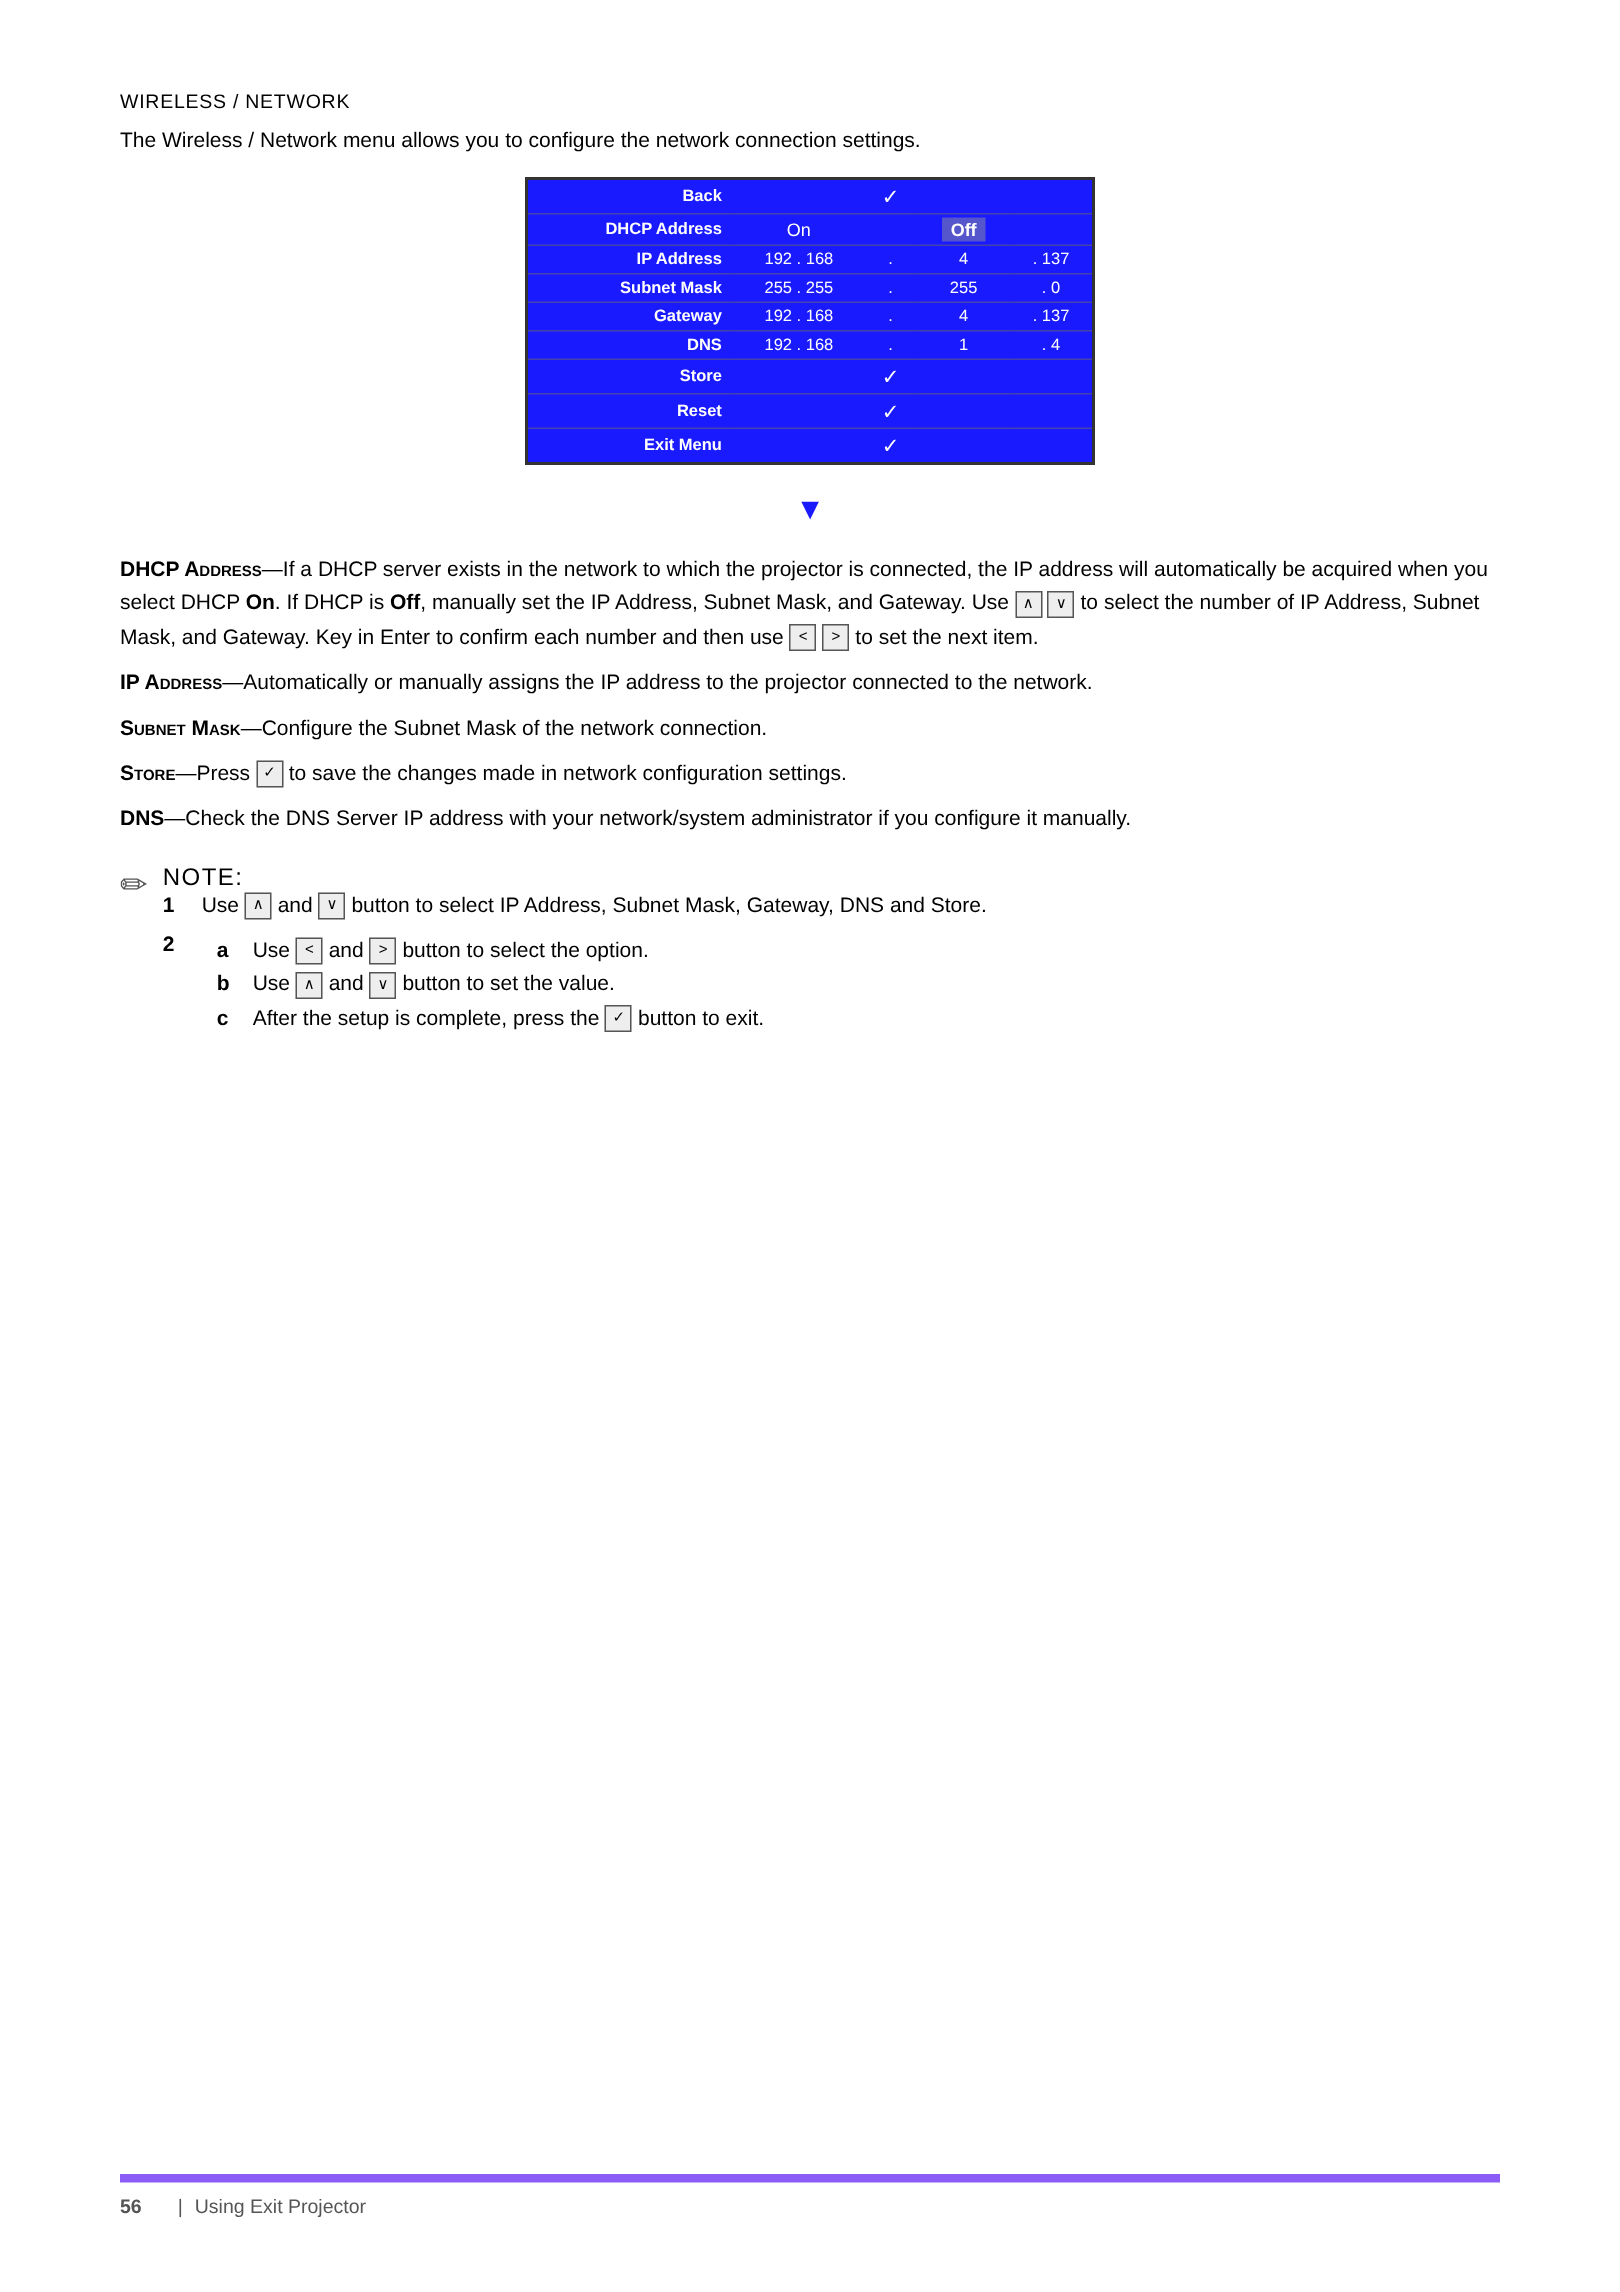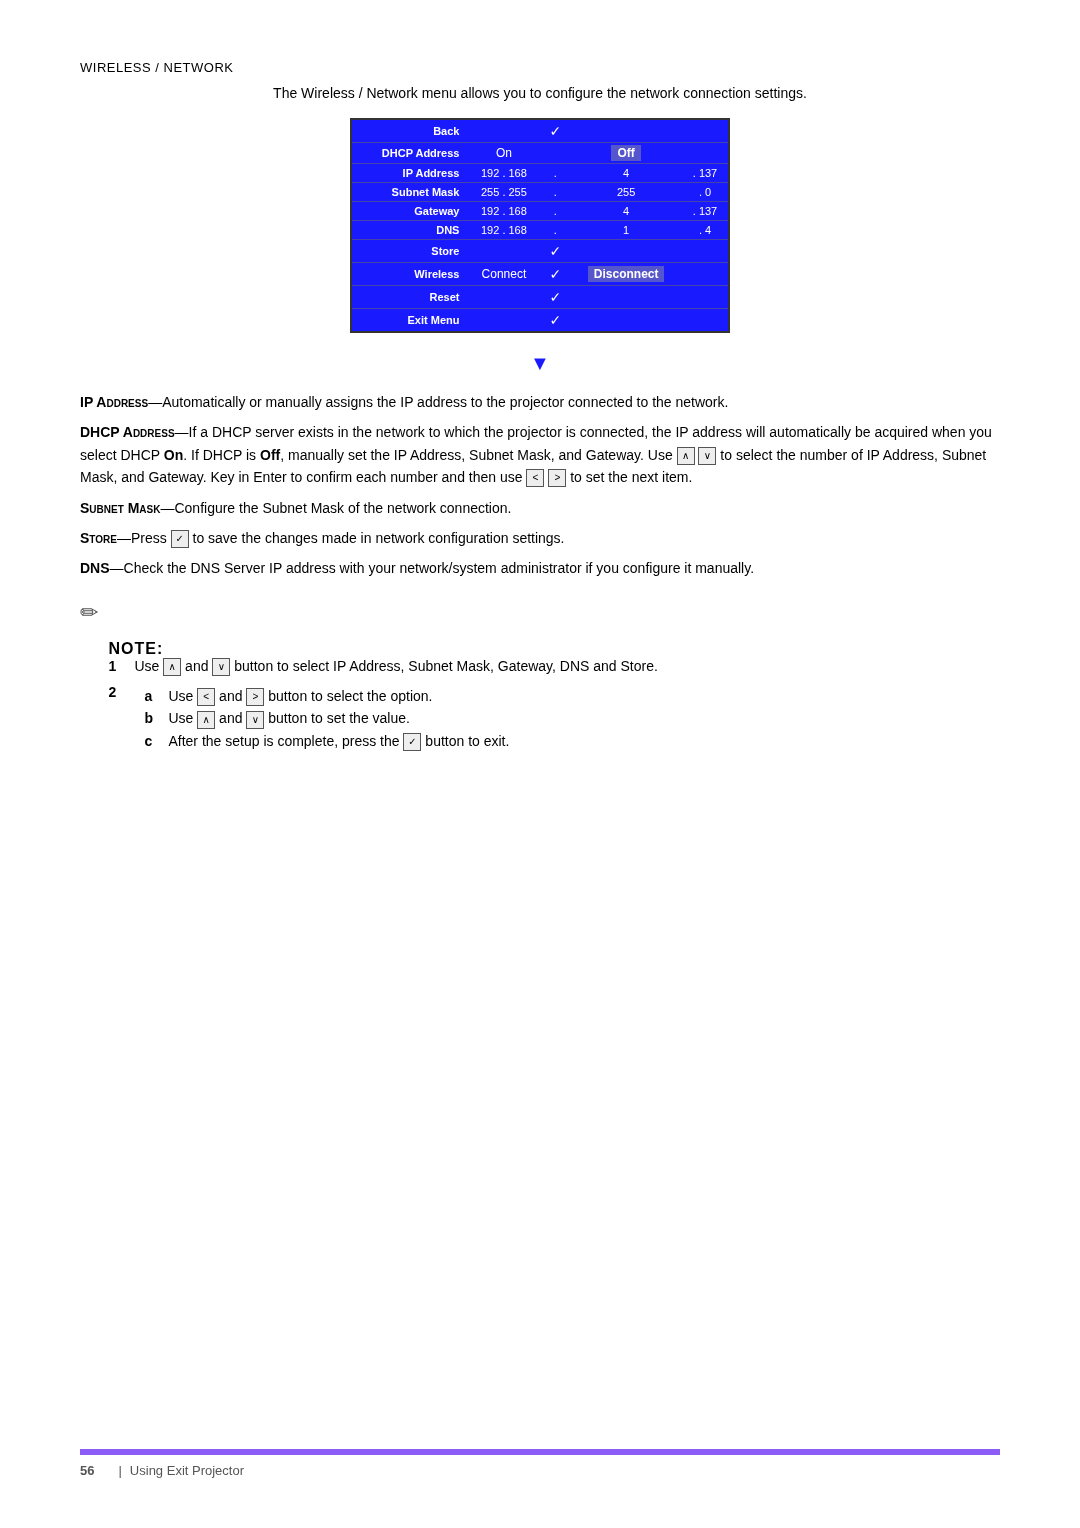--- a/index.html
+++ b/index.html
@@ -18,21 +18,20 @@
       font-size: 13px;
       letter-spacing: 0.5px;
       margin-bottom: 8px;
       text-transform: uppercase;
     }
 
     .intro-text {
       font-size: 14px;
       margin-bottom: 14px;
       line-height: 1.5;
-      text-align: center;
     }
 
     
     .menu-container {
       border: 2px solid #333;
       background: #1a1aff;
       width: 380px;
       margin: 0 auto 20px auto;
       padding: 0;
     }
@@ -122,24 +121,23 @@
     }
 
     .note-icon {
       font-size: 22px;
       color: #555;
       line-height: 1;
       margin-top: 2px;
     }
 
     .note-label {
-      font-weight: bold;
+      font-weight: normal;
       font-size: 16px;
       letter-spacing: 1px;
-      margin-top: 40px;
     }
 
     .note-body {
       font-size: 14px;
     }
 
     .note-list {
       list-style: none;
       padding: 0;
       margin: 0;
@@ -265,27 +263,20 @@
       </tr>
 
       <tr class="menu-divider">
         <td class="row-label">Store</td>
         <td></td>
         <td class="check-mark">✓</td>
         <td></td>
         <td></td>
       </tr>
 
-      <tr class="menu-divider">
-        <td class="row-label">Wireless</td>
-        <td>Connect</td>
-        <td class="check-mark">✓</td>
-        <td><span class="highlight-disconnect">Disconnect</span></td>
-        <td></td>
-      </tr>
 
       <tr class="menu-divider">
         <td class="row-label">Reset</td>
         <td></td>
         <td class="check-mark">✓</td>
         <td></td>
         <td></td>
       </tr>
 
       <tr>
@@ -294,33 +285,33 @@
         <td class="check-mark">✓</td>
         <td></td>
         <td></td>
       </tr>
     </tbody>
   </table>
 </div>
 <div class="menu-bottom-arrow">▼</div>
 
 <div class="desc-section" style="margin-top:18px;">
-
-  <p>
-    <span class="term">IP Address</span><span class="em-dash">—</span>Automatically or manually assigns the IP address to the projector connected to the network.
-  </p>
 
   <p>
     <span class="term">DHCP Address</span><span class="em-dash">—</span>If a DHCP server exists in the network to which the projector is connected, the IP address will automatically be acquired when you select DHCP <strong>On</strong>. If DHCP is <strong>Off</strong>, manually set the IP Address, Subnet Mask, and Gateway. Use
     <span class="btn-icon">∧</span>
     <span class="btn-icon">∨</span>
     to select the number of IP Address, Subnet Mask, and Gateway. Key in Enter to confirm each number and then use
     <span class="btn-icon">&lt;</span>
     <span class="btn-icon">&gt;</span>
     to set the next item.
+  </p>
+
+  <p>
+    <span class="term">IP Address</span><span class="em-dash">—</span>Automatically or manually assigns the IP address to the projector connected to the network.
   </p>
 
   <p>
     <span class="term">Subnet Mask</span><span class="em-dash">—</span>Configure the Subnet Mask of the network connection.
   </p>
 
 
   <p>
     <span class="term">Store</span><span class="em-dash">—</span>Press <span class="btn-icon">✓</span> to save the changes made in network configuration settings.
   </p>

